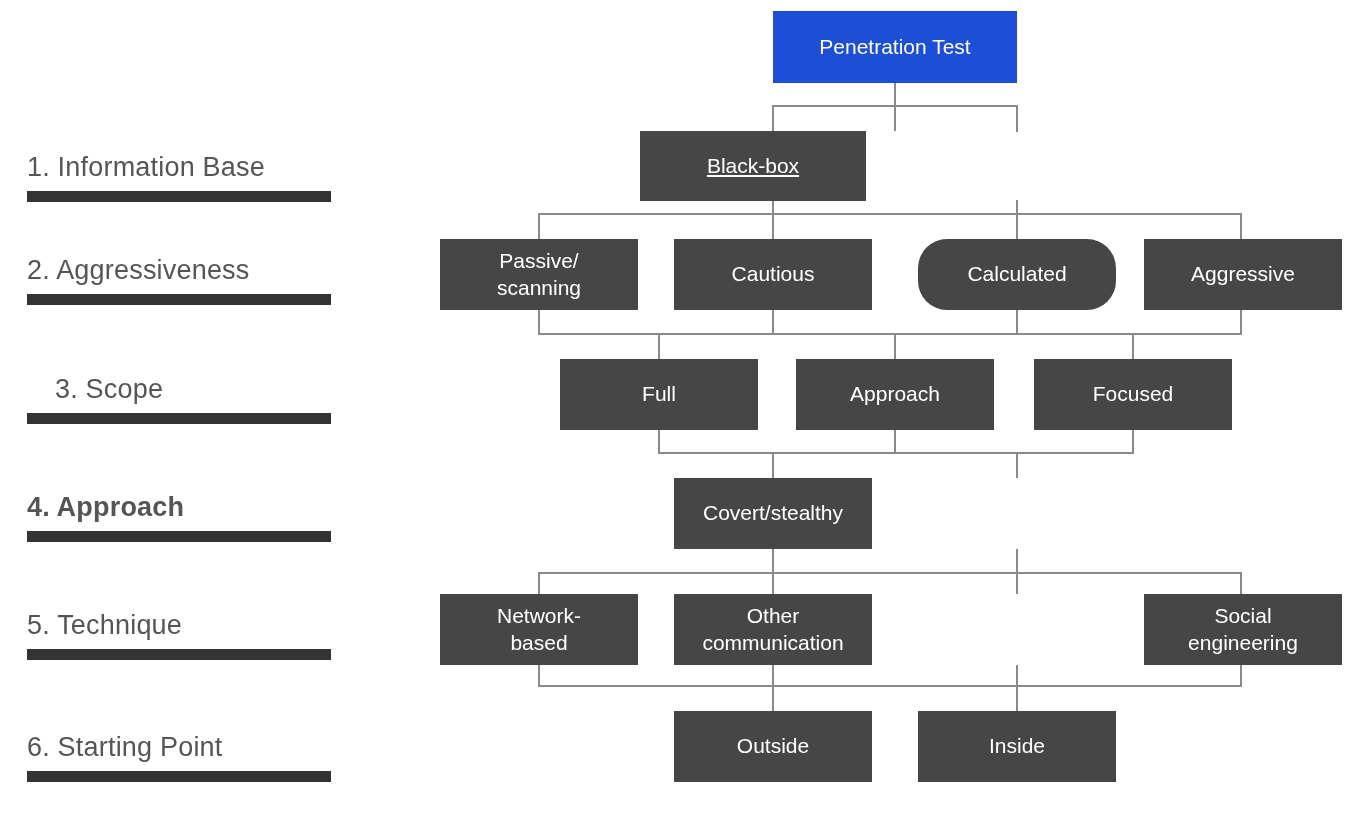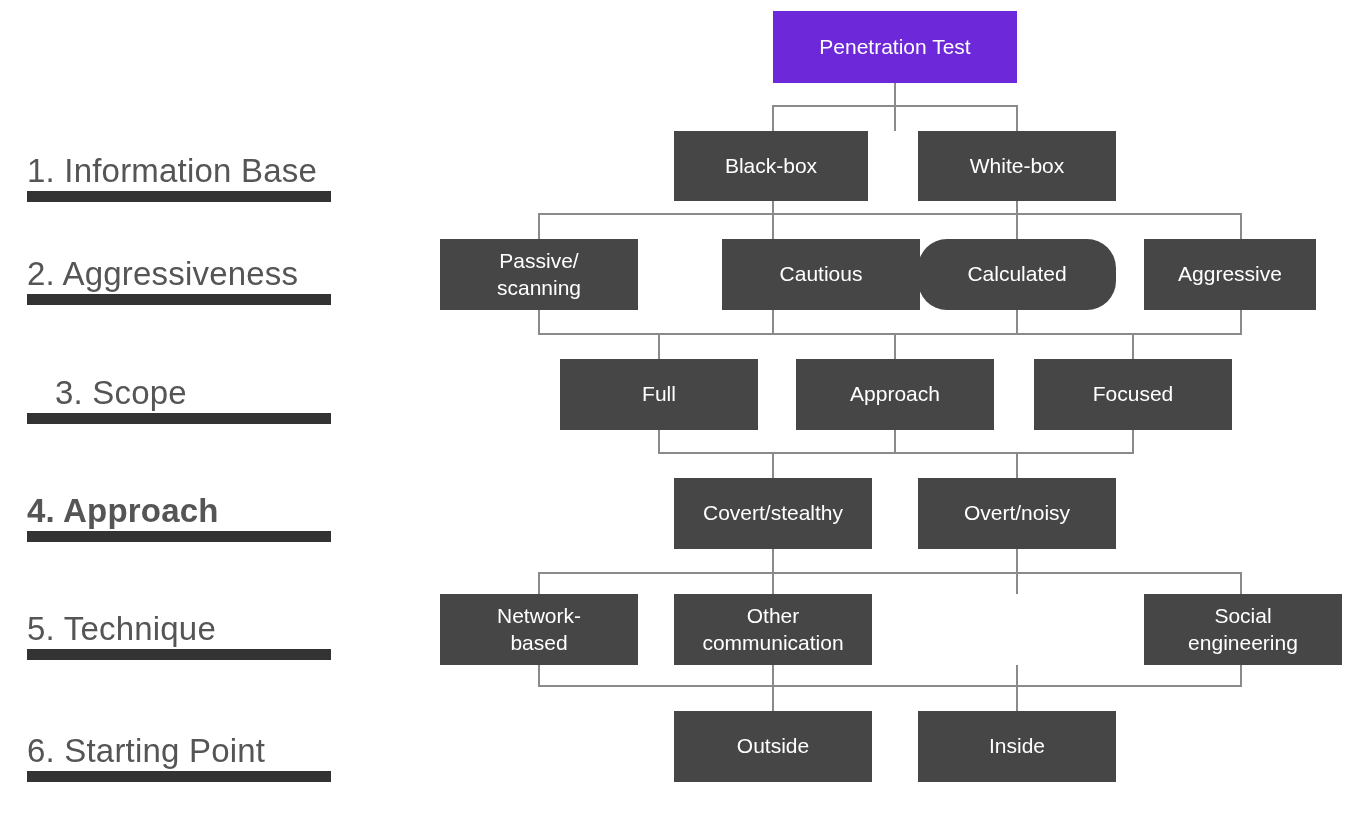--- a/index.html
+++ b/index.html
@@ -14,21 +14,21 @@
     position: relative;
     width: 1360px;
     height: 838px;
     background: #ffffff;
     overflow: hidden;
   }
   
   .dim-label {
     position: absolute;
     color: #555555;
-    font-size: 33px;
+    font-size: 27px;
     font-weight: 400;
     letter-spacing: 0.2px;
     white-space: nowrap;
   }
   .dim-rule {
     position: absolute;
     background: #333333;
     height: 11px;
   }
   
@@ -40,21 +40,21 @@
     display: flex;
     align-items: center;
     justify-content: center;
     text-align: center;
     font-size: 21px;
     line-height: 1.24;
     padding: 2px 6px;
     white-space: pre-line;
   }
   .node.root {
-    background: #6d28d9;
+    background: #1d4ed8;
   }
   
   .conn-v {
     position: absolute;
     width: 2px;
     background: #8a8a8a;
   }
   .conn-h {
     position: absolute;
     height: 2px;
@@ -124,35 +124,33 @@
   <div class="conn-v" style="left:538px; top:665px; height:22px;"></div>
   <div class="conn-v" style="left:772px; top:665px; height:22px;"></div>
   <div class="conn-v" style="left:1016px; top:665px; height:22px;"></div>
   <div class="conn-v" style="left:1240px; top:665px; height:22px;"></div>
   <div class="conn-h" style="left:538px; top:685px; width:704px;"></div>
   <div class="conn-v" style="left:772px; top:685px; height:26px;"></div>
   <div class="conn-v" style="left:1016px; top:685px; height:26px;"></div>
 
   <div class="node root" style="left:773px; top:11px; width:244px; height:72px;">Penetration Test</div>
 
-  <div class="node" style="left:674px; top:131px; width:194px; height:70px;">Black-box</div>
-  <div class="node" style="left:918px; top:131px; width:198px; height:70px;">White-box</div>
+  <div class="node" style="left:640px; top:131px; width:226px; height:70px;text-decoration:underline;">Black-box</div>
 
   <div class="node" style="left:440px; top:239px; width:198px; height:71px;">Passive/
 scanning</div>
-  <div class="node" style="left:674px; top:239px; width:198px; height:71px;margin-left:48px;">Cautious</div>
+  <div class="node" style="left:674px; top:239px; width:198px; height:71px;">Cautious</div>
   <div class="node" style="left:918px; top:239px; width:198px; height:71px;border-radius:29px;">Calculated</div>
-  <div class="node" style="left:1144px; top:239px; width:172px; height:71px;">Aggressive</div>
+  <div class="node" style="left:1144px; top:239px; width:198px; height:71px;">Aggressive</div>
 
   <div class="node" style="left:560px; top:359px; width:198px; height:71px;">Full</div>
   <div class="node" style="left:796px; top:359px; width:198px; height:71px;">Approach</div>
   <div class="node" style="left:1034px; top:359px; width:198px; height:71px;">Focused</div>
 
   <div class="node" style="left:674px; top:478px; width:198px; height:71px;">Covert/stealthy</div>
-  <div class="node" style="left:918px; top:478px; width:198px; height:71px;">Overt/noisy</div>
 
   <div class="node" style="left:440px; top:594px; width:198px; height:71px;">Network-
 based</div>
   <div class="node" style="left:674px; top:594px; width:198px; height:71px;">Other
 communication</div>
   <div class="node" style="left:1144px; top:594px; width:198px; height:71px;">Social
 engineering</div>
 
   <div class="node" style="left:674px; top:711px; width:198px; height:71px;">Outside</div>
   <div class="node" style="left:918px; top:711px; width:198px; height:71px;">Inside</div>

